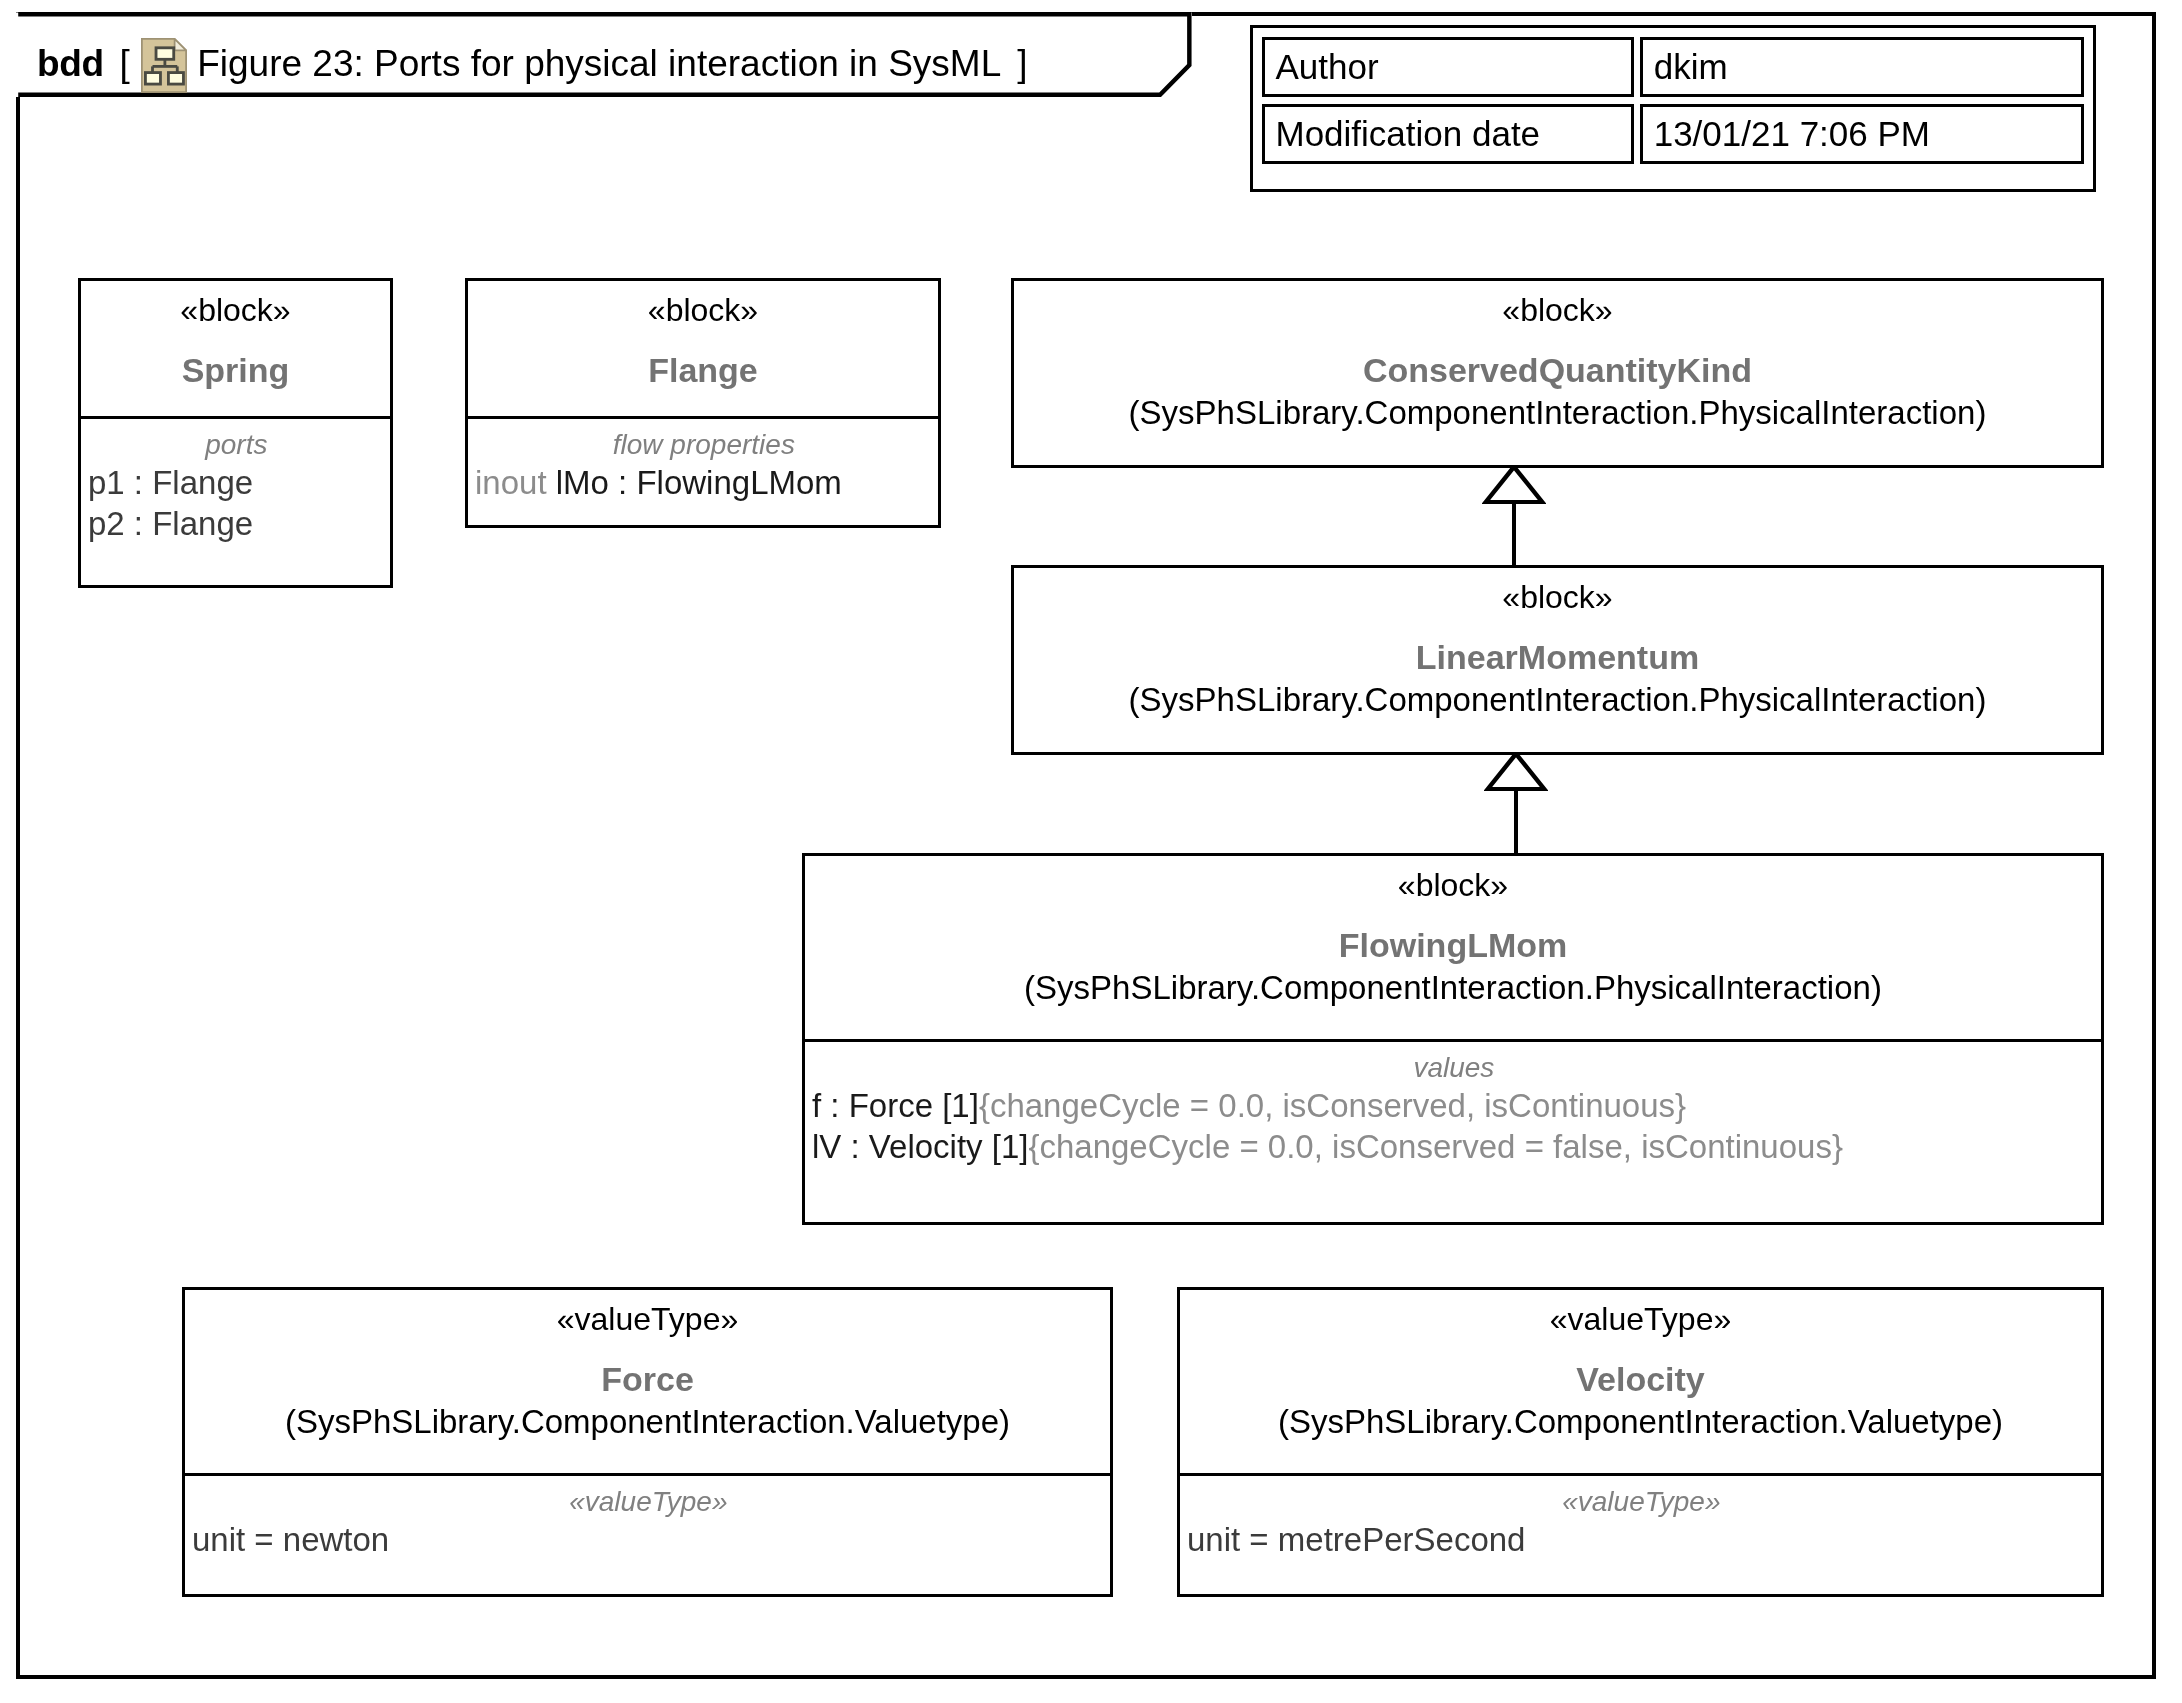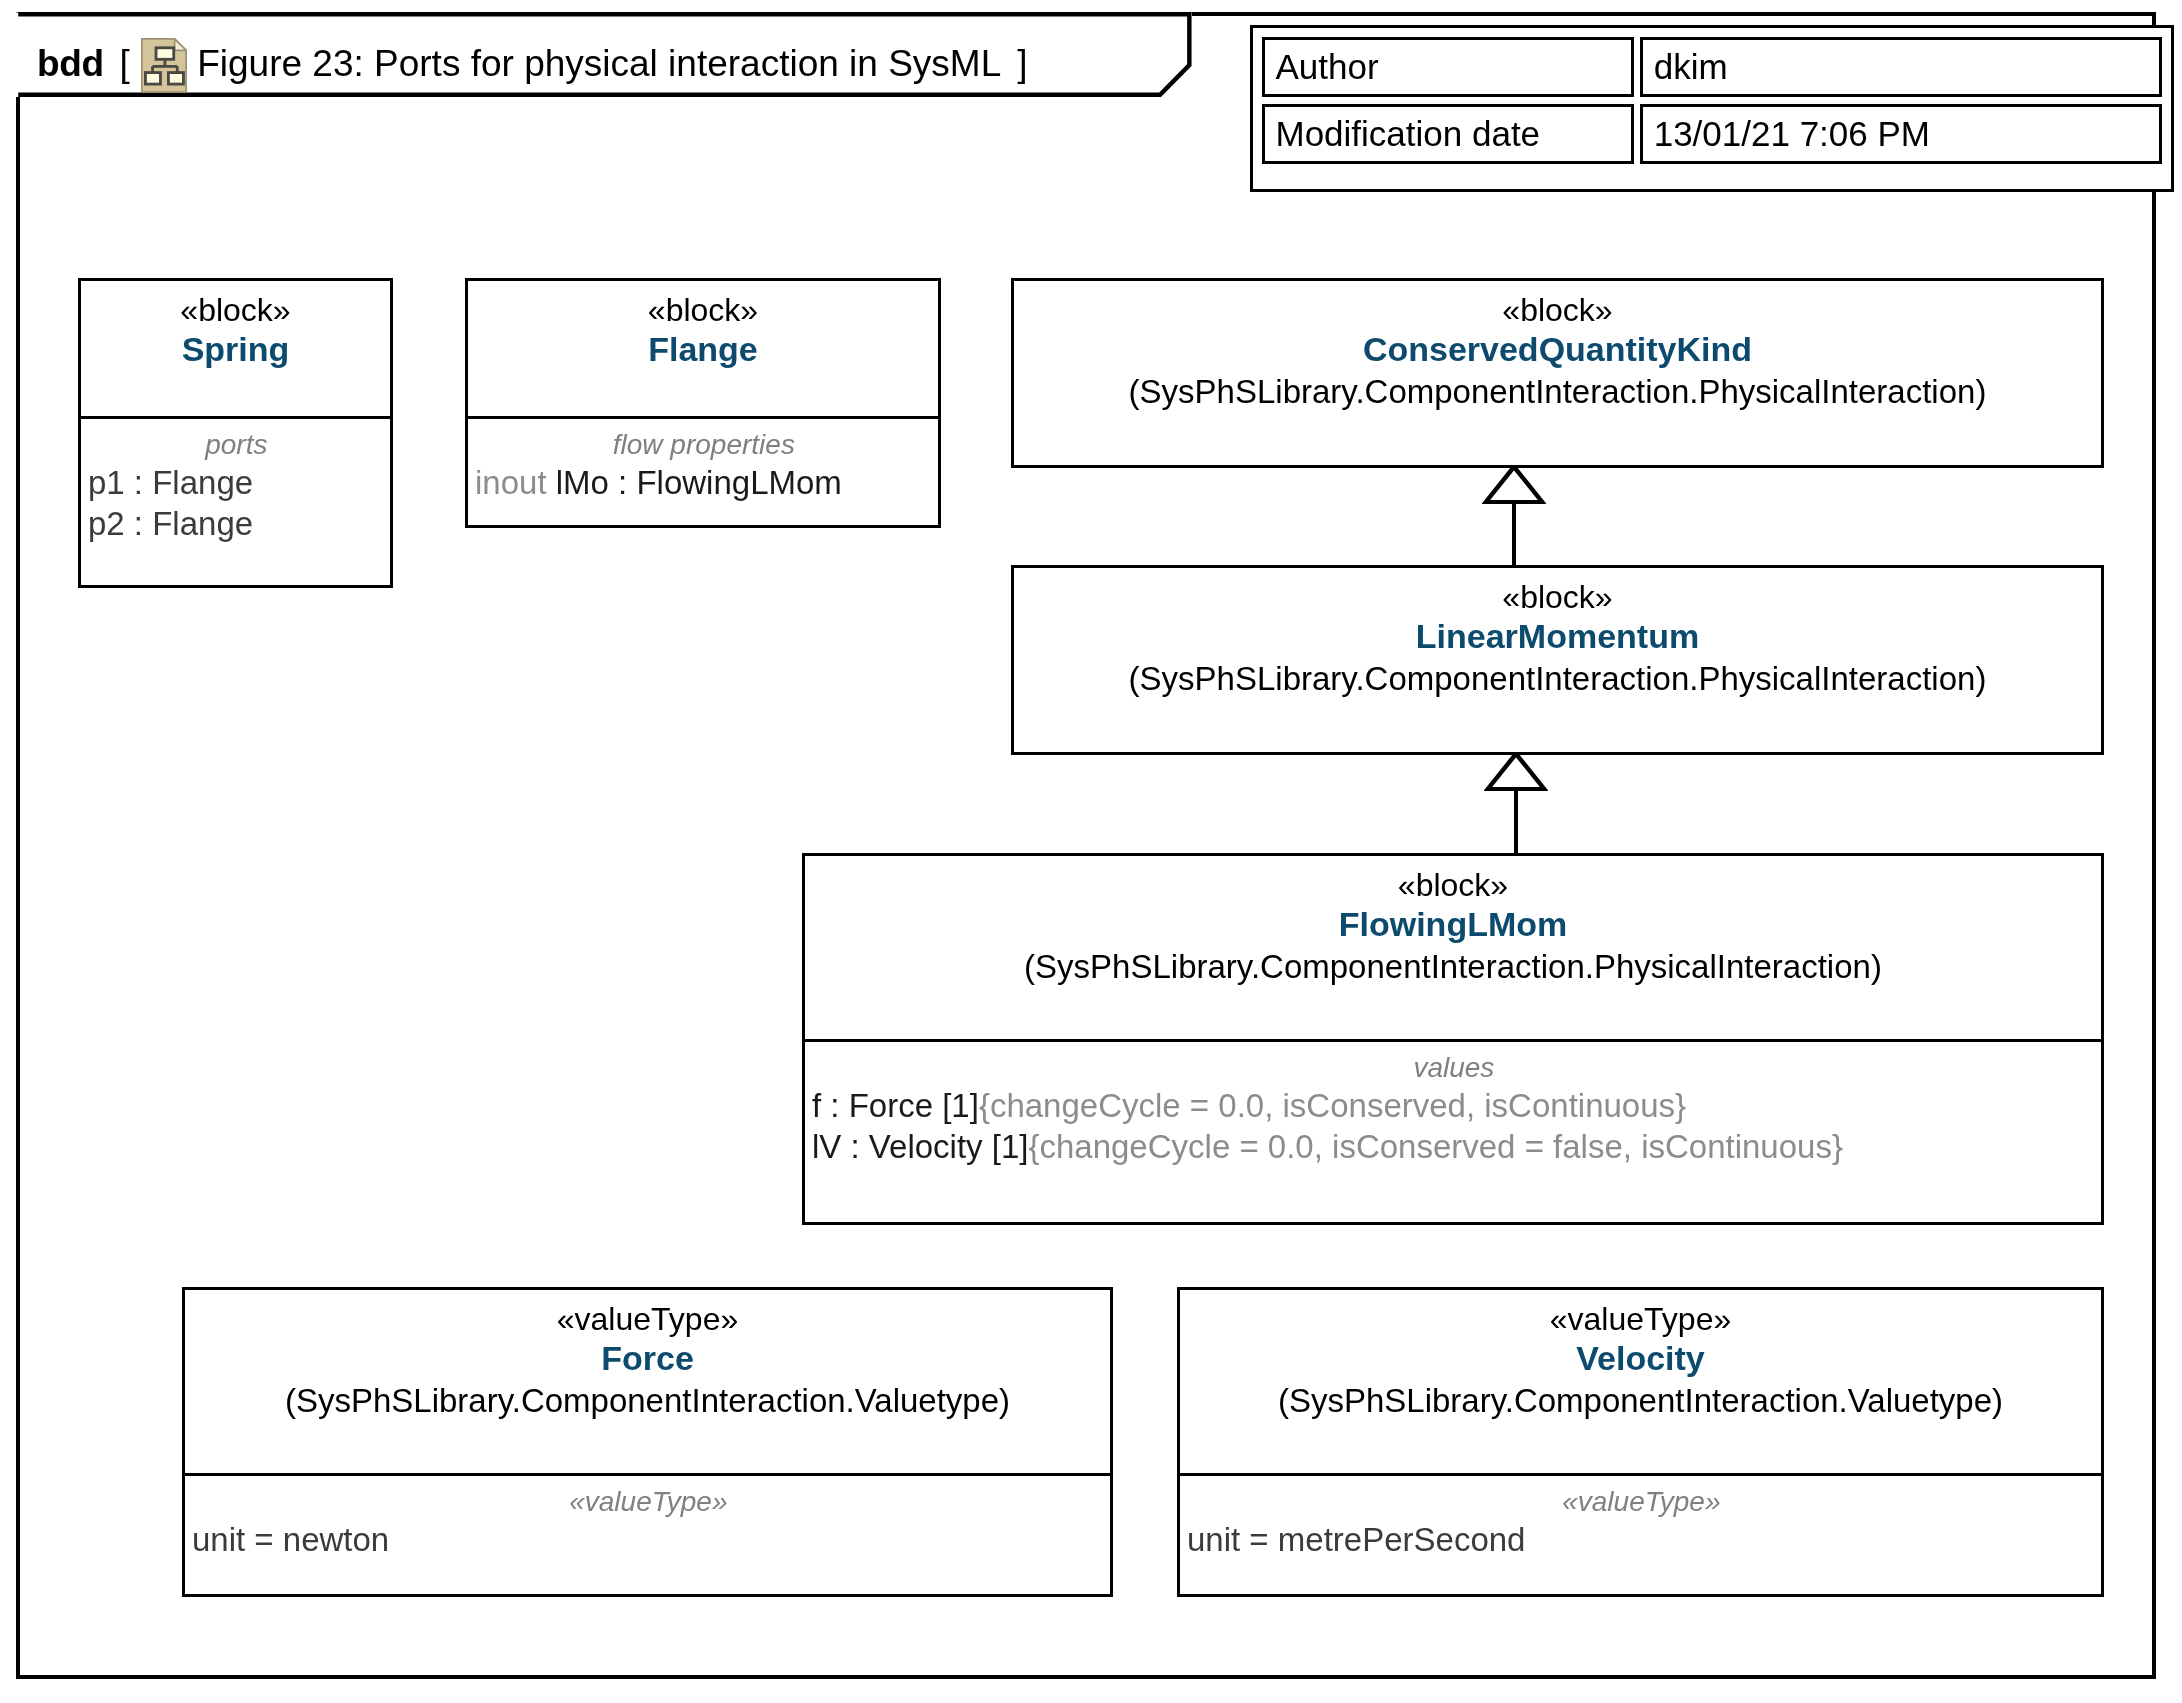--- a/index.html
+++ b/index.html
@@ -84,21 +84,21 @@
     flex: 0 0 auto;
     position: relative;
     top: 0.9px;
   }
 
   
   .meta-table {
     position: absolute;
     left: 1250px;
     top: 25px;
-    width: 924px;
+    width: 846px;
     border: 3.5px solid #000000;
     box-sizing: border-box;
     background: #ffffff;
     padding: 8.9px;
   }
   .meta-row {
     display: flex;
     margin-bottom: 7px;
   }
   .meta-row:last-child { margin-bottom: 16px; }
@@ -133,23 +133,23 @@
     padding: 10.6px 7px 10.6px 7px;
   }
   .stereotype {
     font-size: 32px;
     color: #000000;
     line-height: 1.18;
   }
   .block-name {
     font-size: 34px;
     font-weight: bold;
-    color: #0c4a6e;
+    color: #737373;
     line-height: 1.18;
-    margin-top: 0;
+    margin-top: 21px;
   }
   .qualified-name {
     font-size: 33px;
     color: #000000;
     line-height: 1.18;
     margin-top: 3.5px;
     white-space: nowrap;
   }
   .feature-comp {
     padding: 8.9px 5.3px 8.9px 7px;

